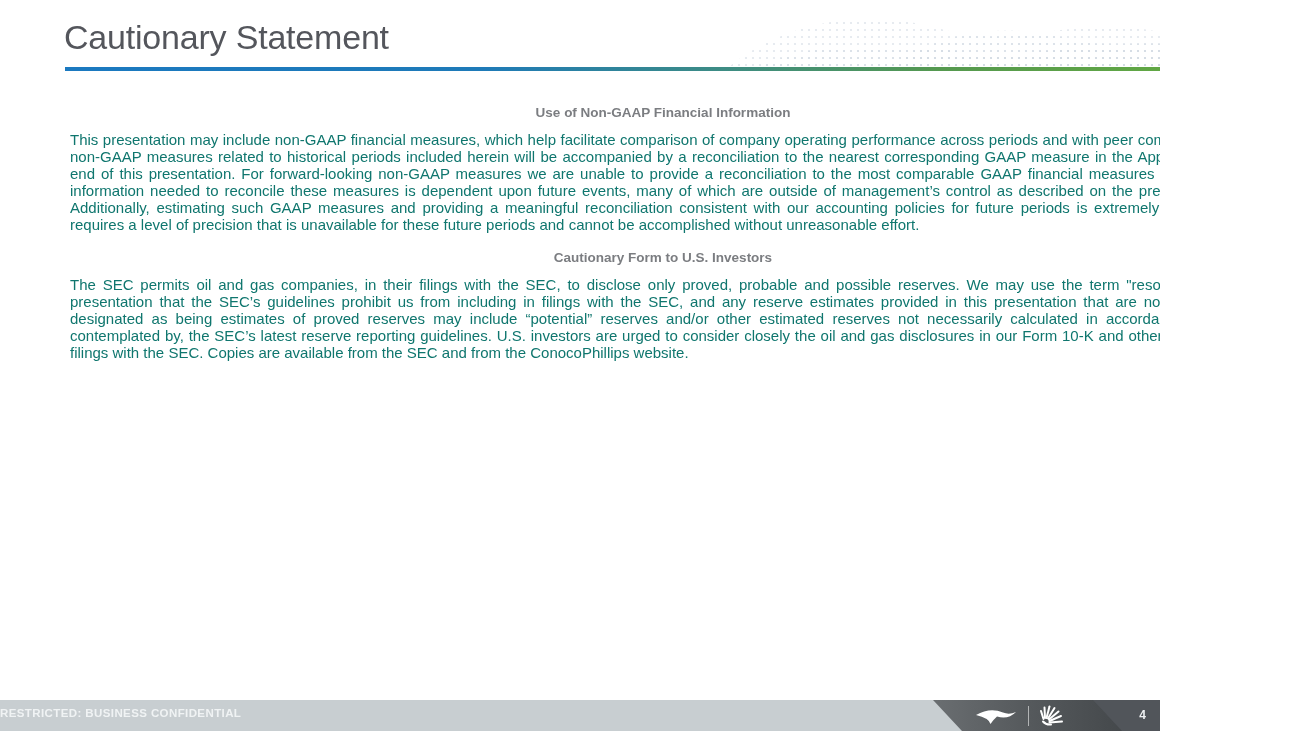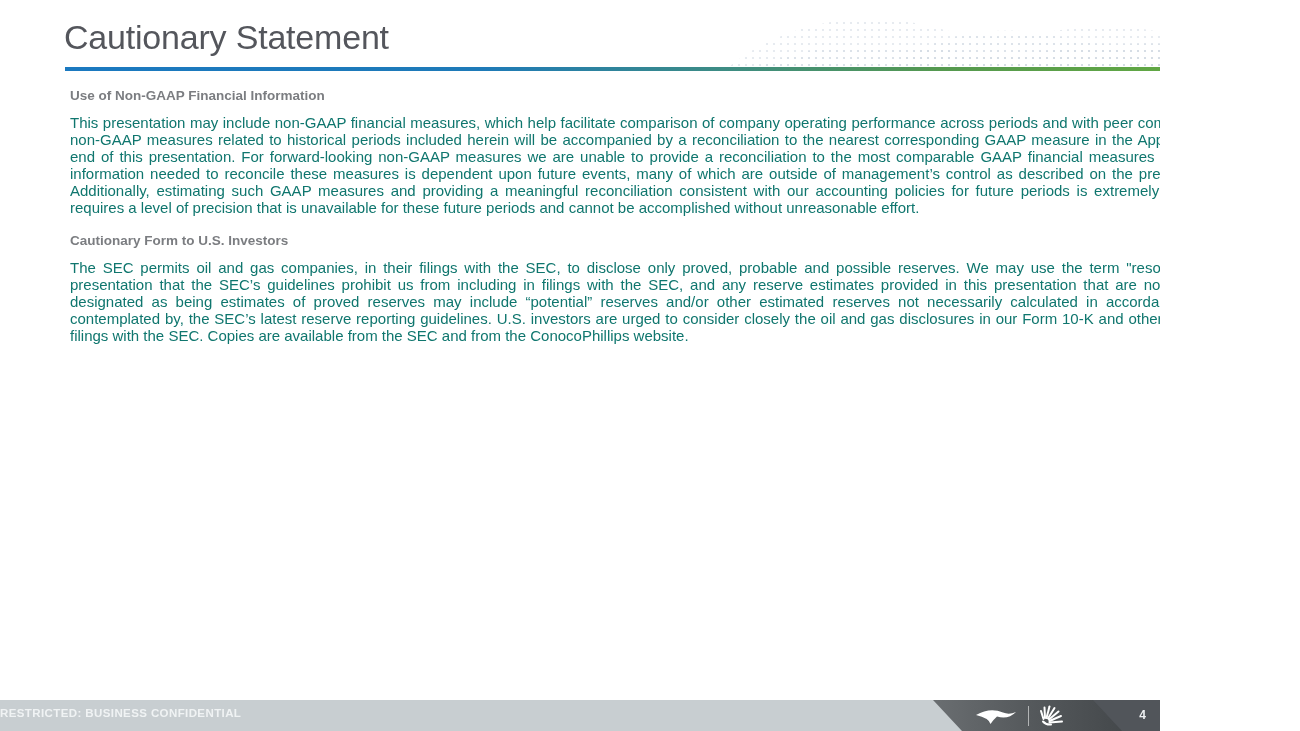--- a/index.html
+++ b/index.html
@@ -50,21 +50,22 @@
   .content {
     position: absolute;
     left: 70px;
     top: 88px;
     width: 1186px;
   }
   .section-heading {
     font-size: 13.5px;
     font-weight: 700;
     color: #7b7d81;
-    margin: 0 0 11px 0;
+    margin: 17px 0 11px 0;
+    text-align: center;
   }
   .section-body {
     font-size: 15px;
     line-height: 17px;
     color: #0f766e;
     text-align: justify;
     margin: 0 12px 17px 0;
   }
 
   

